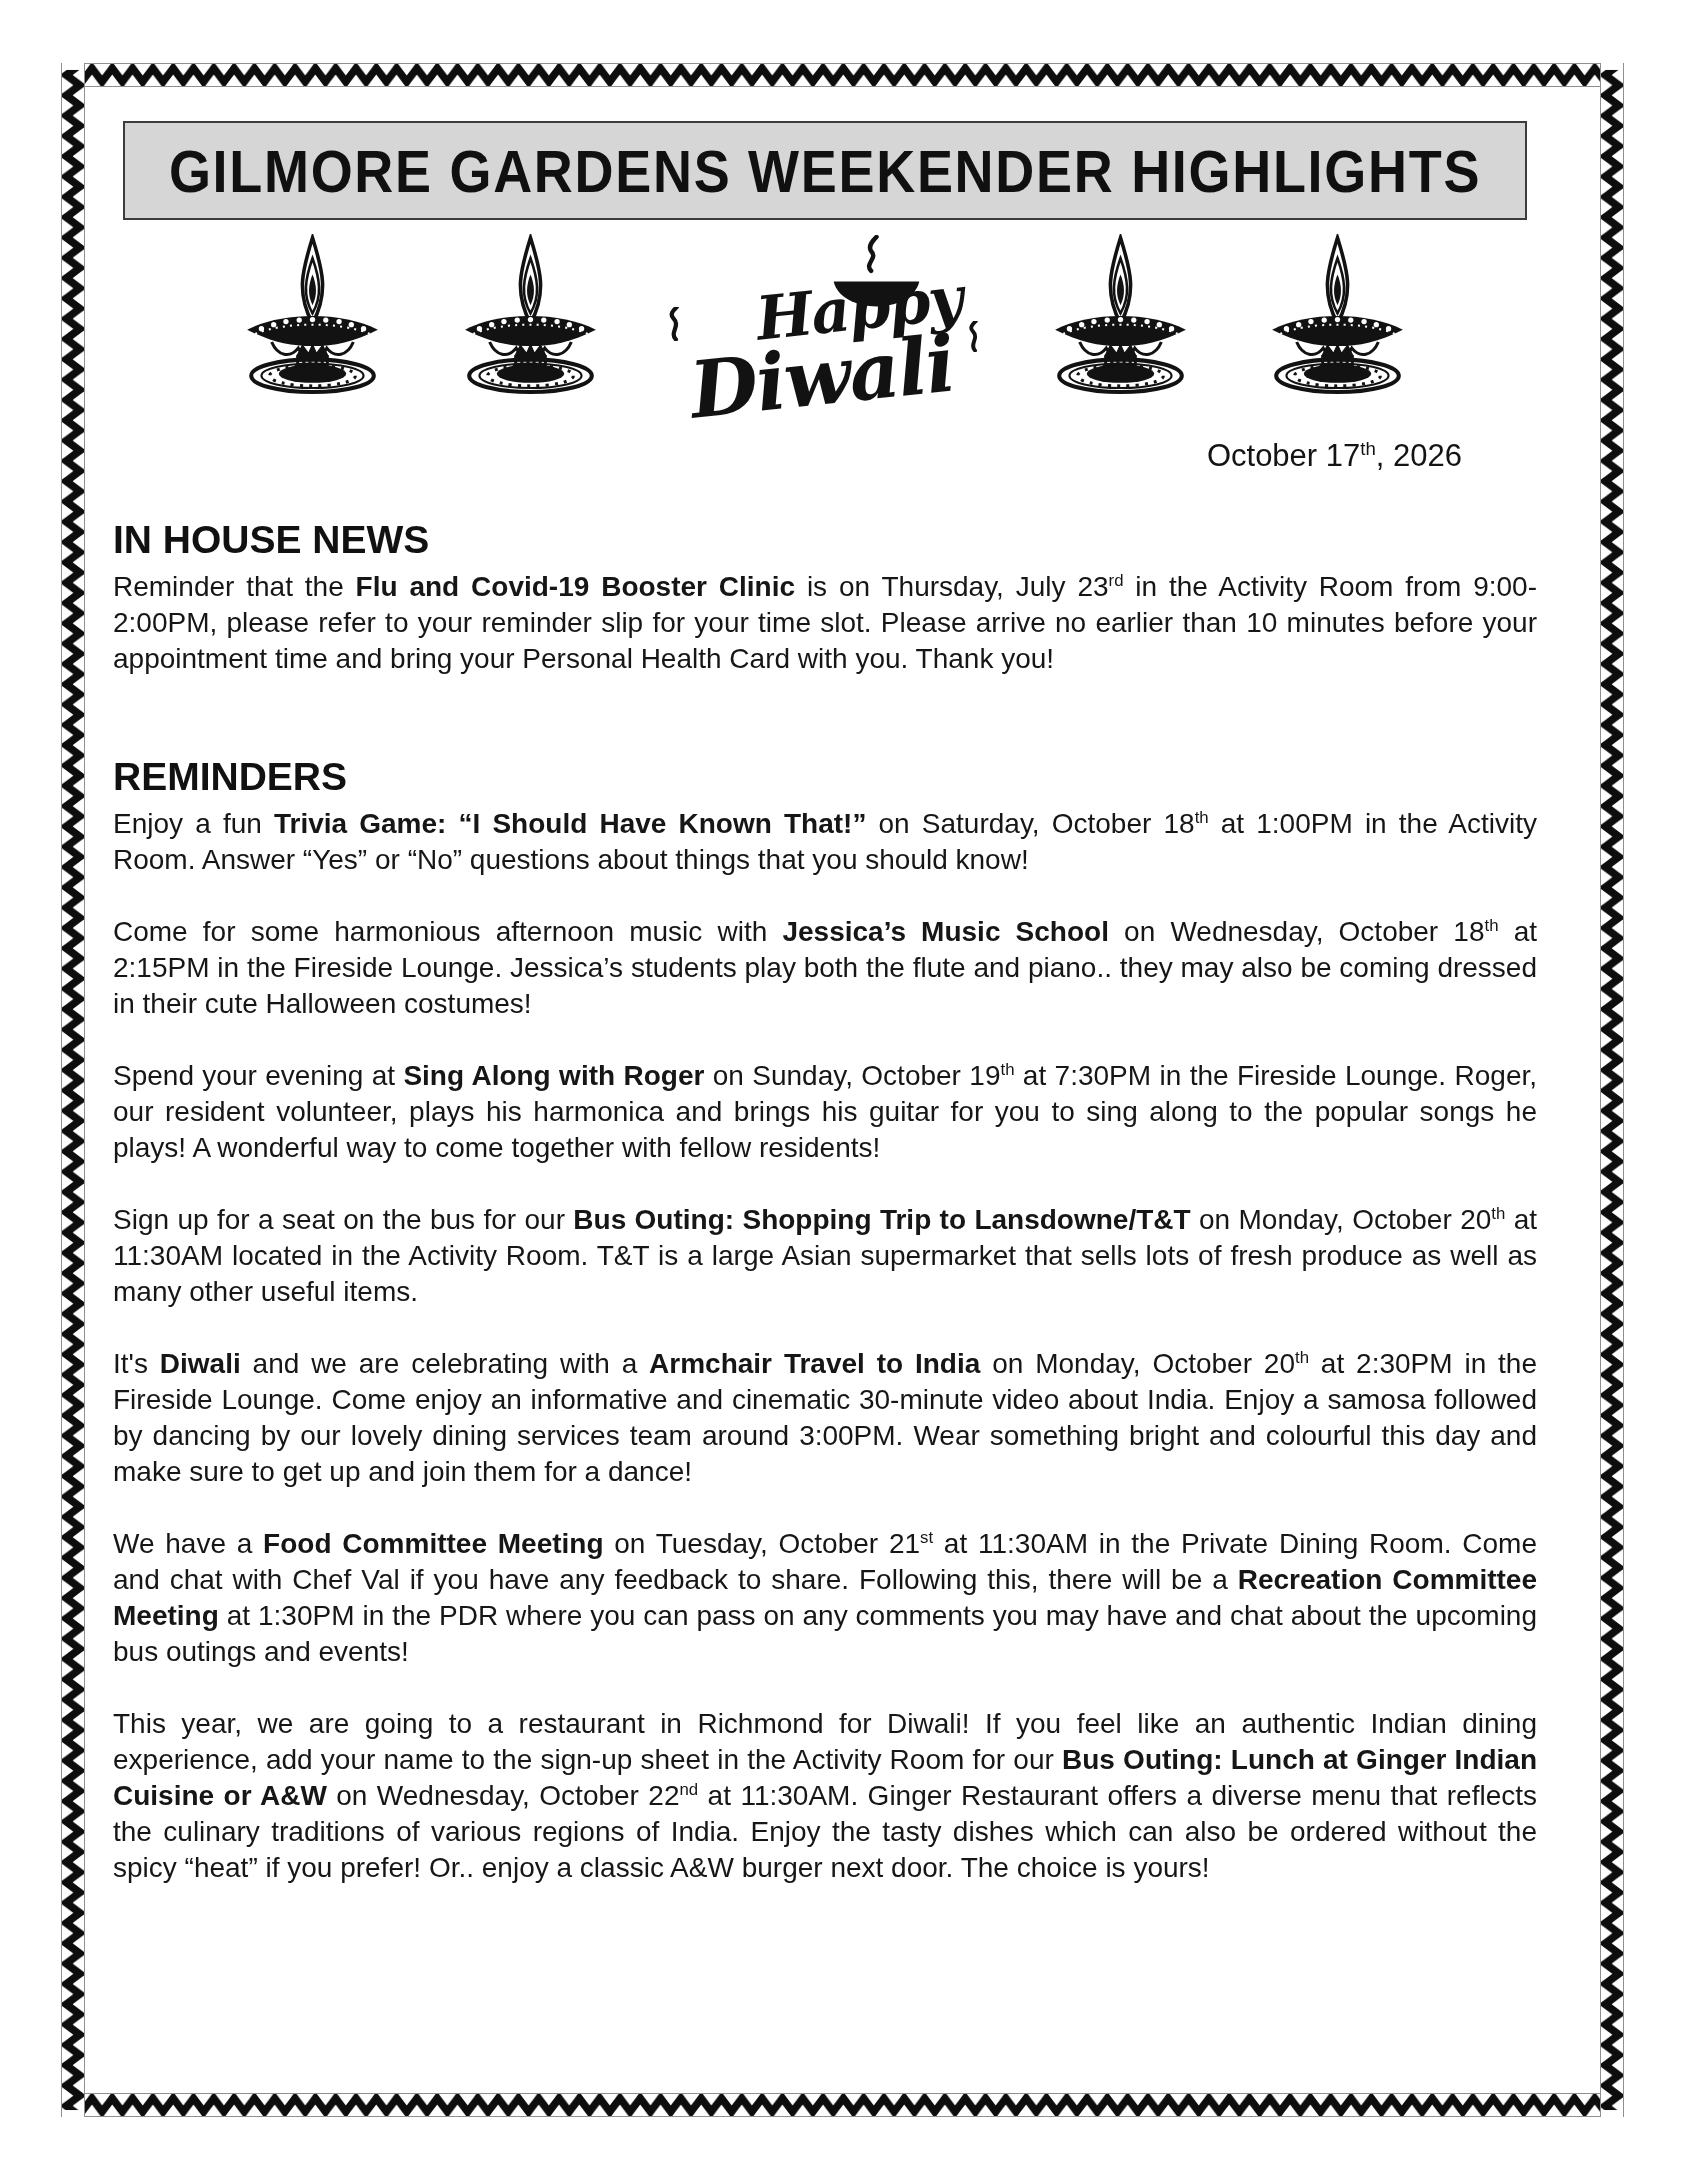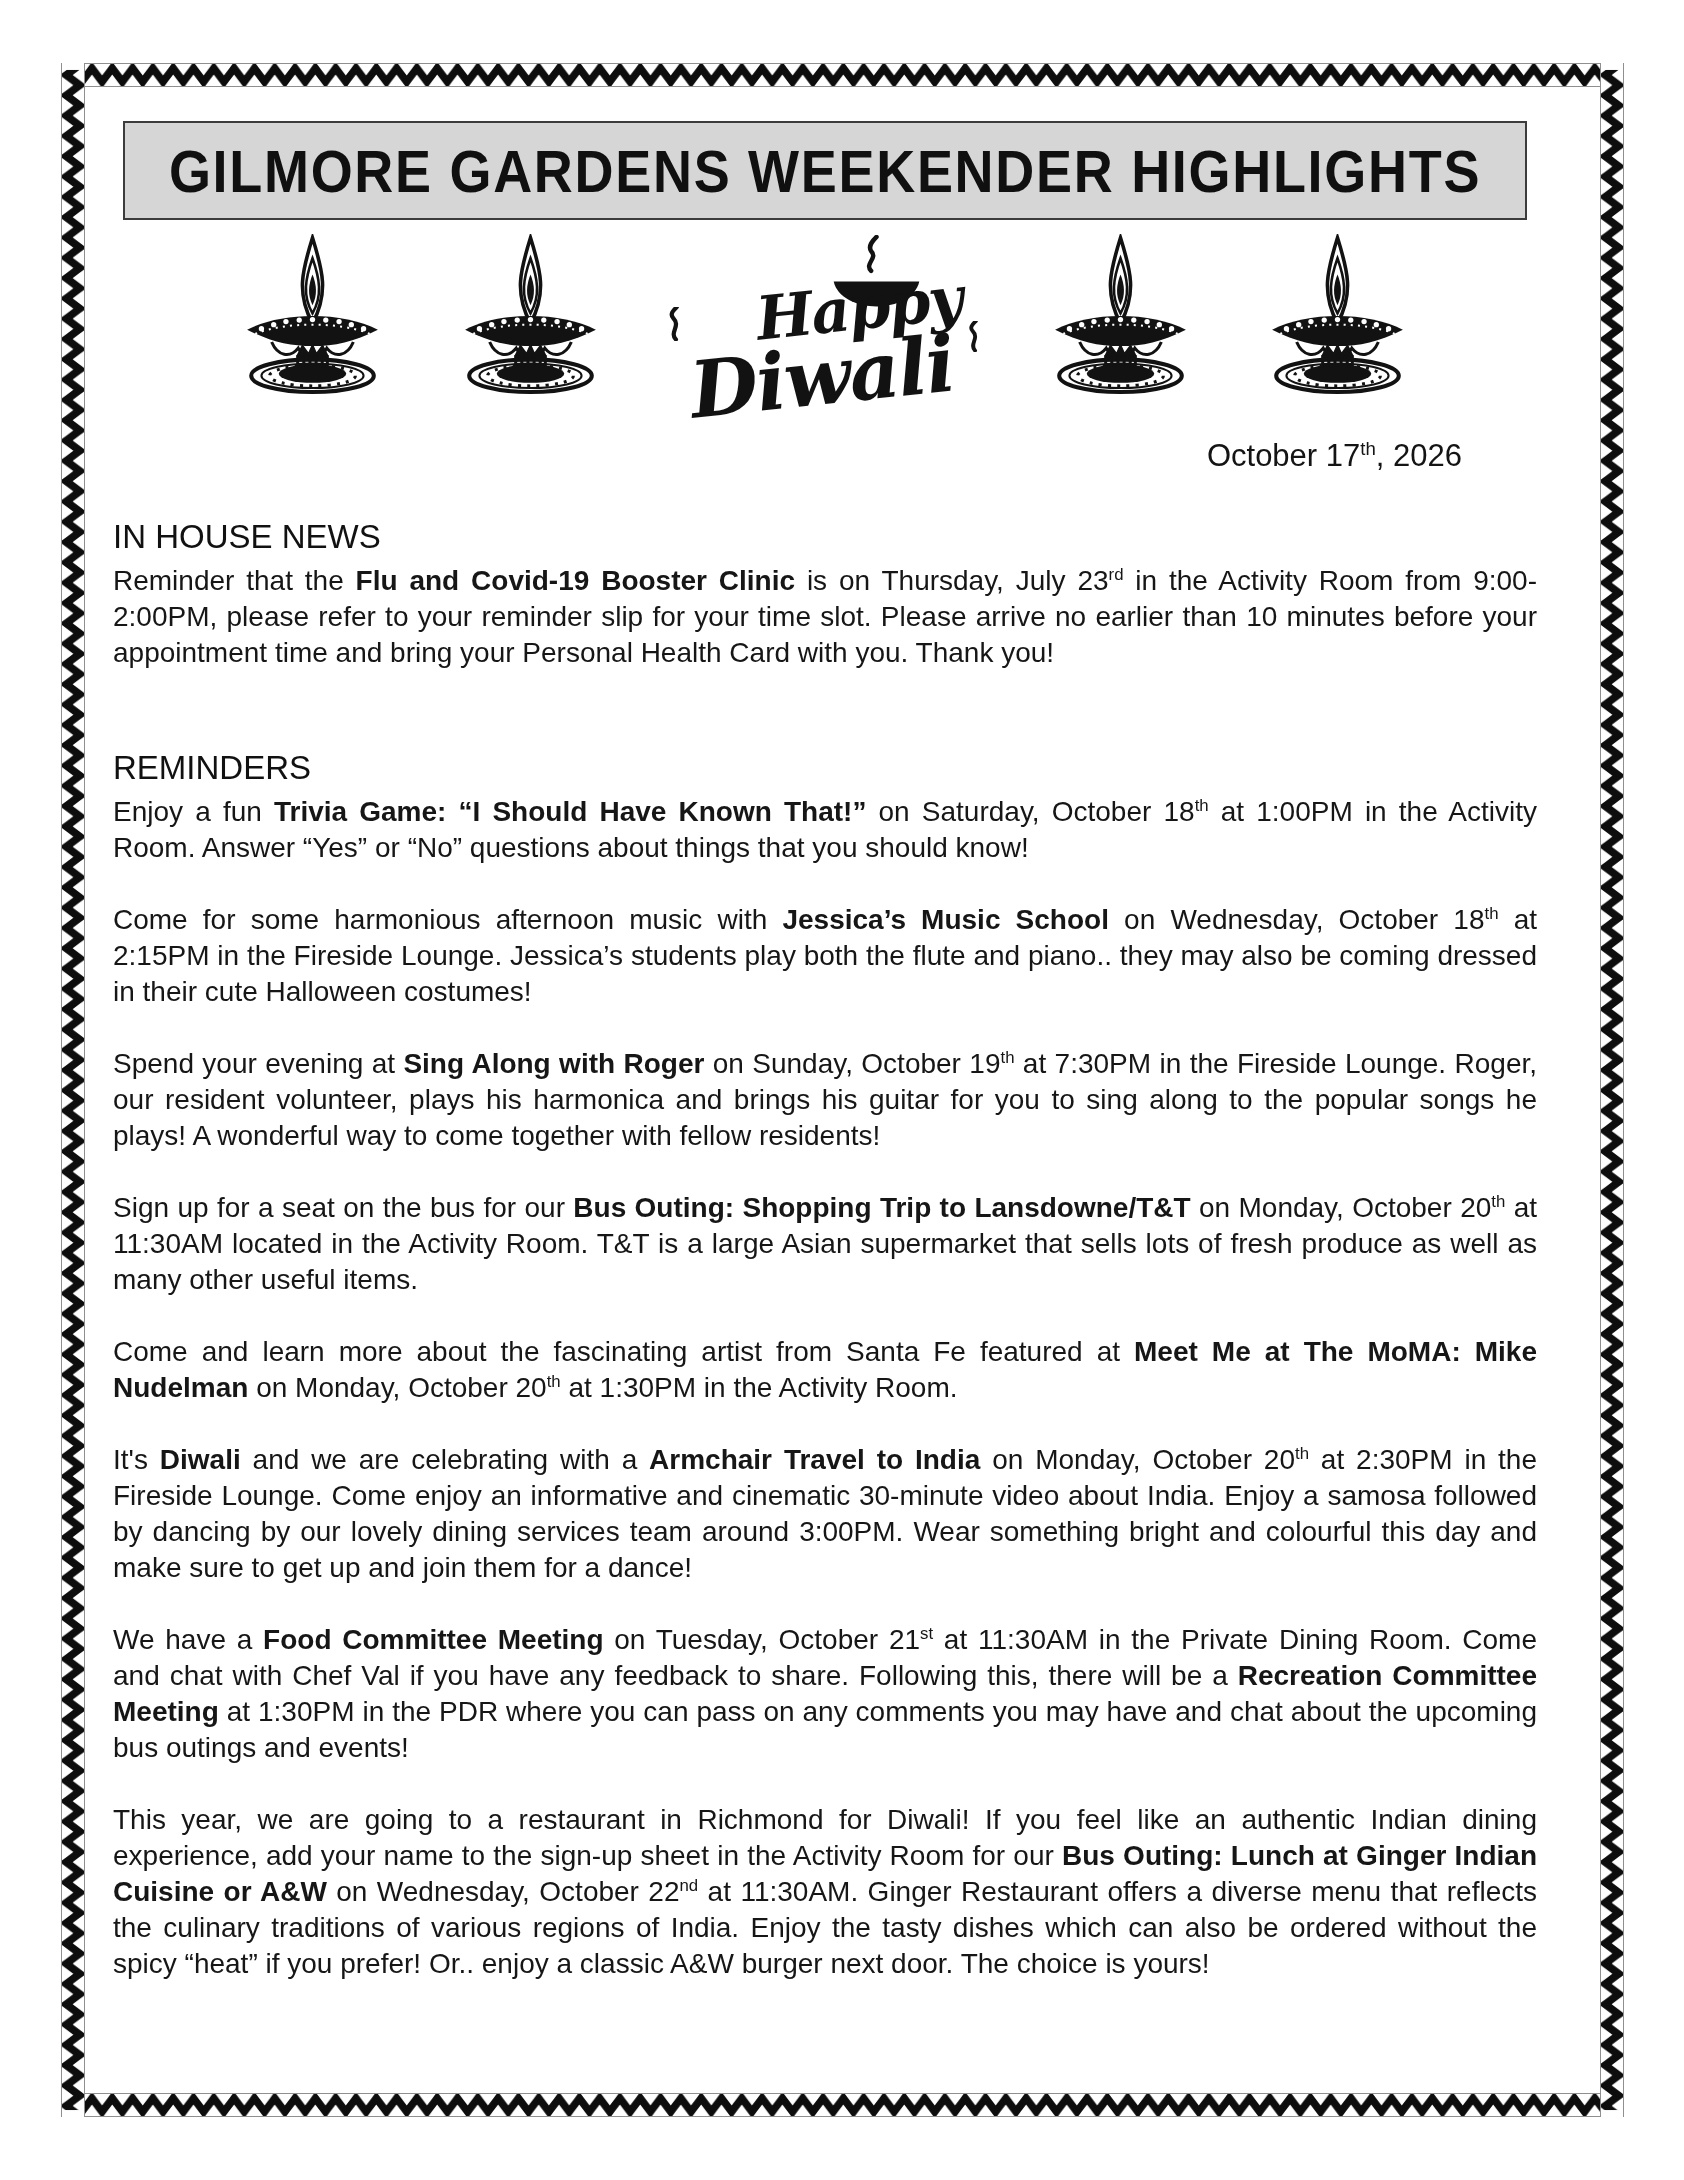--- a/index.html
+++ b/index.html
@@ -45,21 +45,21 @@
     font-size:78px;color:#121212;transform:rotate(-6deg);letter-spacing:-1.7px;
   }
   .hd-flame-l{position:absolute;left:-12px;top:68px;}
   .hd-flame-r{position:absolute;right:-8.5px;top:82px;}
   .date-line{
     margin:6.8px 0 0;padding-right:75px;
     text-align:right;font-size:31px;color:#141414;
   }
   sup{font-size:0.6em;line-height:0;vertical-align:super;}
   .section-heading{
-    font-size:33px;font-weight:400;margin:44px 0 6.8px;color:#111;
+    font-size:39px;font-weight:700;margin:44px 0 6.8px;color:#111;
   }
   .section-reminders .section-heading{margin-top:78px;}
   p.body{
     font-size:28px;line-height:36px;margin:0 0 36px;
     text-align:justify;color:#161616;
   }
   p.body:last-child{margin-bottom:0;}
   p.body b{font-weight:700;}
 </style>
 </head>
@@ -236,20 +236,19 @@
     <div class="section-heading">IN HOUSE NEWS</div>
     <p class="body"><span>Reminder that the </span><b>Flu and Covid-19 Booster Clinic</b><span> is on Thursday, July 23</span><sup>rd</sup><span> in the Activity Room from 9:00-2:00PM, please refer to your reminder slip for your time slot. Please arrive no earlier than 10 minutes before your appointment time and bring your Personal Health Card with you. Thank you!</span></p>
   </div>
 
   <div class="section section-reminders">
     <div class="section-heading">REMINDERS</div>
     <p class="body"><span>Enjoy a fun </span><b>Trivia Game: “I Should Have Known That!”</b><span> on Saturday, October 18</span><sup>th</sup><span> at 1:00PM in the Activity Room. Answer “Yes” or “No” questions about things that you should know!</span></p>
     <p class="body"><span>Come for some harmonious afternoon music with </span><b>Jessica’s Music School</b><span> on Wednesday, October 18</span><sup>th</sup><span> at 2:15PM in the Fireside Lounge. Jessica’s students play both the flute and piano.. they may also be coming dressed in their cute Halloween costumes!</span></p>
     <p class="body"><span>Spend your evening at </span><b>Sing Along with Roger</b><span> on Sunday, October 19</span><sup>th</sup><span> at 7:30PM in the Fireside Lounge. Roger, our resident volunteer, plays his harmonica and brings his guitar for you to sing along to the popular songs he plays! A wonderful way to come together with fellow residents!</span></p>
     <p class="body"><span>Sign up for a seat on the bus for our </span><b>Bus Outing: Shopping Trip to Lansdowne/T&amp;T</b><span> on Monday, October 20</span><sup>th</sup><span> at 11:30AM located in the Activity Room. T&amp;T is a large Asian supermarket that sells lots of fresh produce as well as many other useful items.</span></p>
-    <p class="body"><span>Come and learn more about the fascinating artist from Santa Fe featured at </span><b>Meet Me at The MoMA: Mike Nudelman</b><span> on Monday, October 20</span><sup>th</sup><span> at 1:30PM in the Activity Room.</span></p>
     <p class="body"><span>It's </span><b>Diwali</b><span> and we are celebrating with a </span><b>Armchair Travel to India</b><span> on Monday, October 20</span><sup>th</sup><span> at 2:30PM in the Fireside Lounge. Come enjoy an informative and cinematic 30-minute video about India. Enjoy a samosa followed by dancing by our lovely dining services team around 3:00PM. Wear something bright and colourful this day and make sure to get up and join them for a dance!</span></p>
     <p class="body"><span>We have a </span><b>Food Committee Meeting</b><span> on Tuesday, October 21</span><sup>st</sup><span> at 11:30AM in the Private Dining Room. Come and chat with Chef Val if you have any feedback to share. Following this, there will be a </span><b>Recreation Committee Meeting</b><span> at 1:30PM in the PDR where you can pass on any comments you may have and chat about the upcoming bus outings and events!</span></p>
     <p class="body"><span>This year, we are going to a restaurant in Richmond for Diwali! If you feel like an authentic Indian dining experience, add your name to the sign-up sheet in the Activity Room for our </span><b>Bus Outing: Lunch at Ginger Indian Cuisine or A&amp;W</b><span> on Wednesday, October 22</span><sup>nd</sup><span> at 11:30AM. Ginger Restaurant offers a diverse menu that reflects the culinary traditions of various regions of India. Enjoy the tasty dishes which can also be ordered without the spicy “heat” if you prefer! Or.. enjoy a classic A&amp;W burger next door. The choice is yours!</span></p>
   </div>
 
 </div>
 
 
 </body></html>

